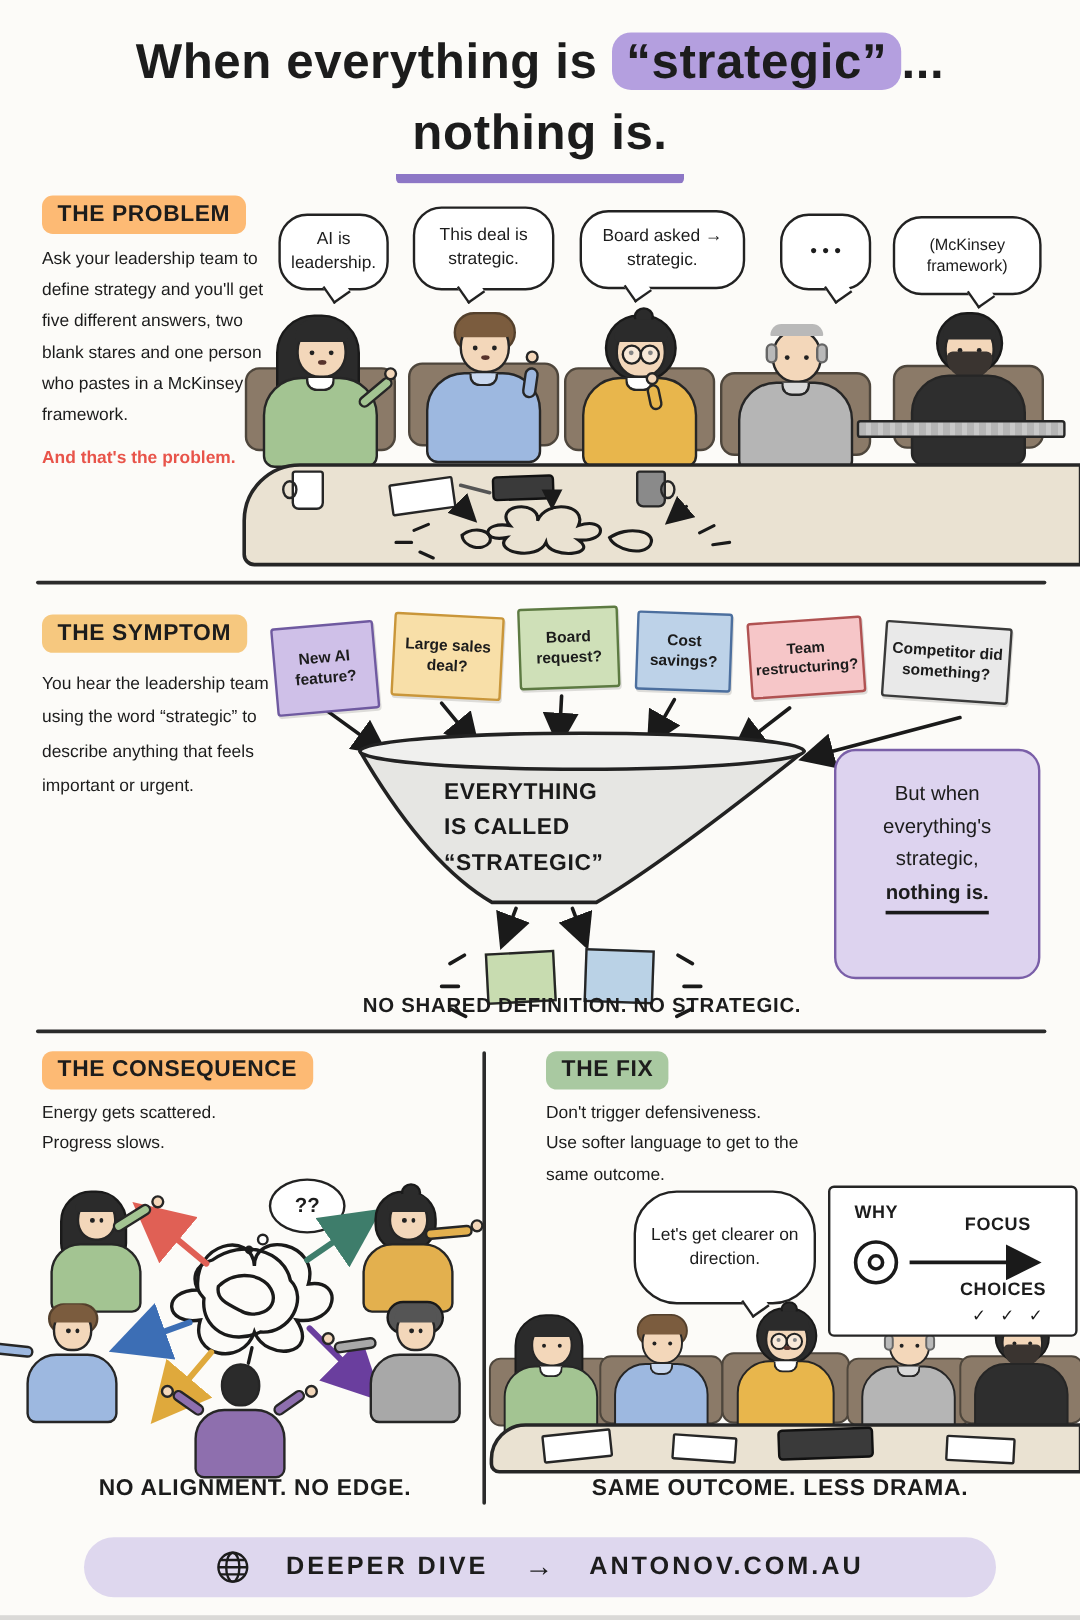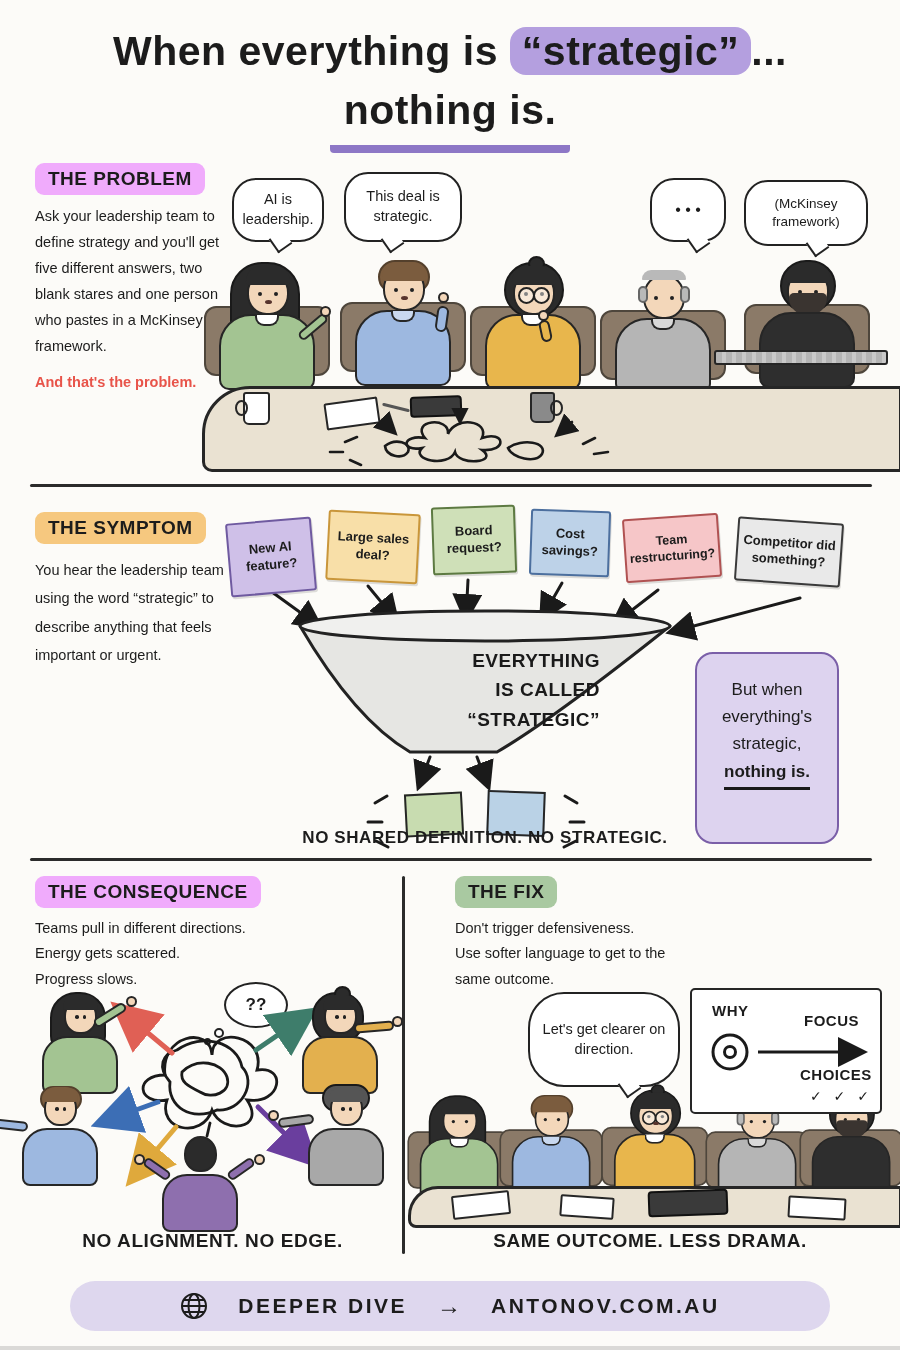--- a/index.html
+++ b/index.html
@@ -8,21 +8,21 @@
           font-family:"Liberation Sans","DejaVu Sans",sans-serif;color:#1c1c1c}
   .abs{position:absolute}
 
   
   .title{left:0;top:22px;width:900px;text-align:center;font-size:41px;font-weight:bold;letter-spacing:.5px;line-height:1.45}
   .hl{background:#b49fdf;border-radius:16px;padding:1px 12px}
   .ul2{display:inline-block;border-bottom:8px solid #8d77c6;border-radius:4px;padding:0 14px 4px}
 
   
   .badge{display:inline-block;font-size:19px;font-weight:bold;letter-spacing:.5px;padding:5px 13px;border-radius:9px}
-  .badge.red{background:#f0abfc}.badge.orange{background:#f6c87f}.badge.green{background:#a9c9a1}
+  .badge.red{background:#fdba74}.badge.orange{background:#f6c87f}.badge.green{background:#a9c9a1}
   .para{font-size:14.5px;line-height:1.8;font-weight:500}
   .punch{font-size:14.5px;font-weight:bold;color:#e8544a}
   .caption{font-weight:bold;letter-spacing:.6px;text-align:center}
 
   
   .hr{height:3px;background:#2b2b2b;border-radius:2px}
   .vr{width:2.5px;background:#2b2b2b;border-radius:2px}
 
   
   .bubble{background:#fff;border:2.5px solid #222;border-radius:24px;display:flex;align-items:center;justify-content:center;
@@ -72,21 +72,21 @@
   .arm{position:absolute;height:10px;border:2.5px solid #262626;border-radius:6px;z-index:4}
   .hand{position:absolute;width:11px;height:11px;background:#f3d7ba;border:2.5px solid #262626;border-radius:50%;z-index:4}
 
   .mini{position:absolute;width:88px;height:106px;z-index:3}
   .mini .ph-head{left:28px;top:8px;width:33px;height:36px}
   .mini .ph-head::before,.mini .ph-head::after{top:15px;width:3.5px;height:3.5px}
   .mini .ph-fringe{left:27px;top:5px;width:35px;height:15px}
   .mini .pb{left:6px;bottom:2px;width:76px;height:58px;border-radius:25px 25px 8px 8px}
 
   
-  .funnel-text{text-align:right;font-size:19px;font-weight:bold;letter-spacing:.5px;line-height:1.55;color:#1a1a1a}
+  .funnel-text{text-align:left;font-size:19px;font-weight:bold;letter-spacing:.5px;line-height:1.55;color:#1a1a1a}
   .board{background:#fff;border:2.5px solid #262626;border-radius:5px;z-index:6}
   .board .lbl{position:absolute;font-size:15px;font-weight:bold;letter-spacing:.5px}
   .checks{position:absolute;font-size:14px;font-weight:bold;letter-spacing:4px;color:#1a1a1a}
 
   
   .laptop{z-index:6}
   .lap-screen{position:relative;width:142px;height:82px;background:#fff;border:3px solid #262626;border-radius:6px;text-align:center}
   .lap-title{font-size:14px;font-weight:bold;margin-top:6px}
   .lap-base{width:174px;height:15px;background:#c9c9c9;border:2.5px solid #262626;border-radius:3px;margin-left:-16px;margin-top:2px;
             background-image:repeating-linear-gradient(90deg,#b5b5b5 0 6px,#c9c9c9 6px 10px)}
@@ -105,20 +105,21 @@
     <div><span>When everything is </span><span class="hl">“strategic”</span><span>...</span></div>
     <div><span class="ul2">nothing is.</span></div>
   </div>
 
   <div class="abs badge red" style="left:35px;top:163px">THE PROBLEM</div>
   <div class="abs para" style="left:35px;top:203px;width:196px">Ask your leadership team to define strategy and you'll get five different answers, two blank stares and one person who pastes in a McKinsey framework.</div>
   <div class="abs punch" style="left:35px;top:374px">And that's the problem.</div>
 
   <div class="abs bubble" style="left:232px;top:178px;width:92px;height:64px">AI is leadership.</div>
   <div class="abs bubble" style="left:344px;top:172px;width:118px;height:70px">This deal is strategic.</div>
+  <div class="abs bubble" style="left:483px;top:175px;width:138px;height:66px">Board asked → strategic.</div>
   <div class="abs bubble" style="left:650px;top:178px;width:76px;height:64px;font-size:16px">• • •</div>
   <div class="abs bubble tail-right" style="left:744px;top:180px;width:124px;height:66px;font-size:13.5px">(McKinsey framework)</div>
 
   <div class="person" style="left:212px;top:258px">
     <div class="chair"></div>
     <div class="ph-back" style="left:18px;top:4px;width:70px;height:82px;border-radius:32px 32px 20px 20px"></div>
     <div class="ph-head"></div>
     <div class="ph-fringe"></div>
     <div class="mouth"></div>
     <div class="pb" style="background:#a3c492"></div>
@@ -239,33 +240,32 @@
     <div>EVERYTHING</div>
     <div>IS CALLED</div>
     <div>“STRATEGIC”</div>
   </div>
 
   <div class="abs" style="left:405px;top:793px;width:58px;height:43px;background:#c8dcb0;border:2.5px solid #262626;transform:rotate(-3deg)"></div>
   <div class="abs" style="left:487px;top:791px;width:58px;height:45px;background:#bad2e6;border:2.5px solid #262626;transform:rotate(2deg)"></div>
 
   <div class="abs caption" style="left:290px;top:828px;width:390px;font-size:17px">NO SHARED DEFINITION. NO STRATEGIC.</div>
 
-  <div class="abs aside" style="left:695px;top:652px;width:144px;height:192px">
+  <div class="abs aside" style="left:695px;top:624px;width:172px;height:192px">
     <div>But when</div>
     <div>everything's</div>
     <div>strategic,</div>
     <div><span class="und">nothing is.</span></div>
   </div>
 
   <div class="abs hr" style="left:30px;top:858px;width:842px"></div>
   <div class="abs vr" style="left:402px;top:876px;height:378px"></div>
 
   <div class="abs badge red" style="left:35px;top:876px">THE CONSEQUENCE</div>
   <div class="abs para" style="left:35px;top:916px;width:340;line-height:1.75">
-    <div>Teams pull in different directions.</div>
     <div>Energy gets scattered.</div>
     <div>Progress slows.</div>
   </div>
 
   <div class="abs thought" style="left:224px;top:982px;width:64px;height:46px">??</div>
   <div class="abs dot" style="left:214px;top:1028px;width:10px;height:10px"></div>
   <div class="abs dot" style="left:204px;top:1038px;width:7px;height:7px"></div>
 
   <svg class="abs" style="left:60px;top:980px" width="300" height="225" viewBox="0 0 300 225">
     <defs>
@@ -346,21 +346,21 @@
 
   <div class="abs badge green" style="left:455px;top:876px">THE FIX</div>
   <div class="abs para" style="left:455px;top:916px;width:360px;line-height:1.75">
     <div>Don't trigger defensiveness.</div>
     <div>Use softer language to get to the</div>
     <div>same outcome.</div>
   </div>
 
   <div class="abs bubble tail-right" style="left:528px;top:992px;width:152px;height:95px;border-radius:36px;z-index:6">Let's get clearer on direction.</div>
 
-  <div class="abs board" style="left:690px;top:988px;width:192px;height:126px">
+  <div class="abs board" style="left:690px;top:988px;width:208px;height:126px">
     <span class="lbl" style="left:20px;top:12px">WHY</span>
     <span class="lbl" style="left:112px;top:22px">FOCUS</span>
     <span class="lbl" style="left:108px;top:76px">CHOICES</span>
     <span class="checks" style="left:118px;top:98px">✓ ✓ ✓</span>
     <svg class="abs" style="left:0;top:0" width="192" height="126" viewBox="0 0 192 126">
       <defs>
           <marker id="mkc" markerWidth="10" markerHeight="10" refX="8" refY="5" orient="auto">
             <path d="M0,0 L10,5 L0,10 z" fill="#1a1a1a"></path>
           </marker>
         </defs>

